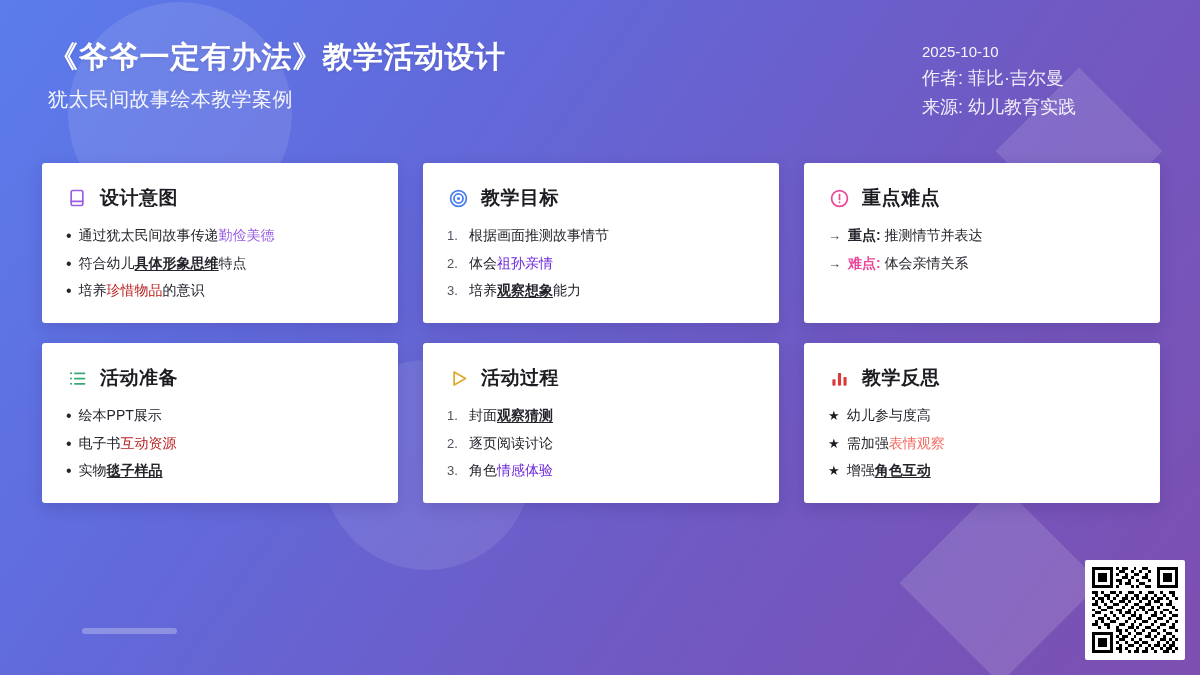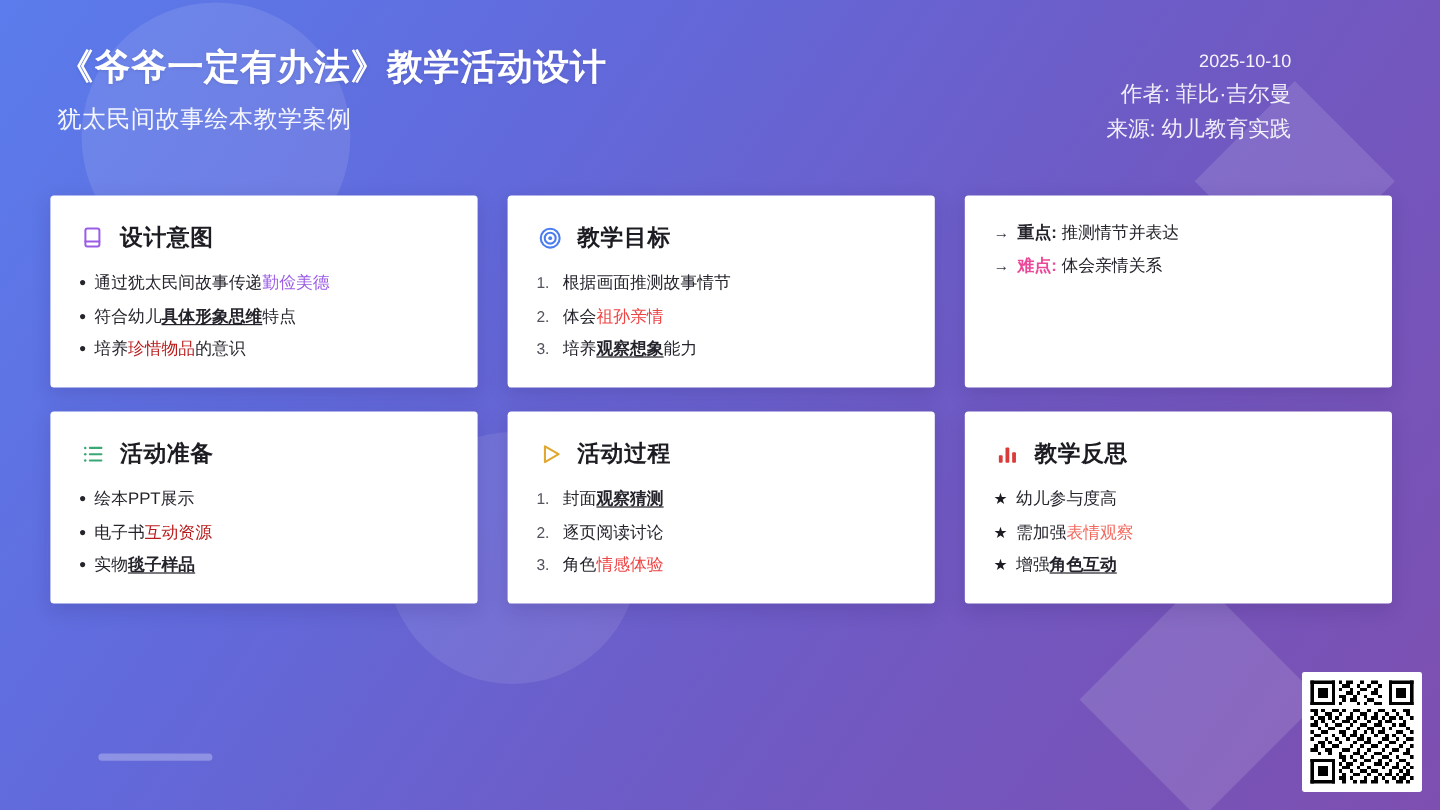--- a/index.html
+++ b/index.html
@@ -58,21 +58,21 @@
     font-size: 30px; font-weight: 700; color: #ffffff;
     letter-spacing: 0.5px; line-height: 1.25;
     text-shadow: 0 1px 3px rgba(0,0,0,0.10);
   }
   .slide-subtitle {
     margin-top: 10px;
     font-size: 20px; font-weight: 400; color: rgba(255,255,255,0.93);
     letter-spacing: 0.4px;
   }
   .meta-block {
-    text-align: right; padding-top: 10px;
+    padding-top: 10px;
     color: rgba(255,255,255,0.94);
     line-height: 1.6;
   }
   .meta-date { font-size: 15px; }
   .meta-line { font-size: 18px; color: rgba(255,255,255,0.90); }
 
   
   .grid {
     position: absolute;
     left: 42px; top: 163px;
@@ -110,21 +110,21 @@
   }
   .marker { flex: 0 0 auto; color: #24242c; font-size: 13px; }
   .marker.num { color: #53535e; min-width: 15px; }
   .marker.arrow { color: #3a3a44; font-size: 13px; }
   .marker.star { color: #1b1b22; font-size: 13px; }
   .marker.dot { font-size: 16px; line-height: 1; position: relative; top: 1px; }
   .item-text { flex: 1 1 auto; }
 
   
   .em-purple { color: #9b5de5; }
-  .em-violet  { color: #ef4444; }
+  .em-violet  { color: #6d28d9; }
   .em-blue   { color: #b91c1c; }
   .em-pink   { color: #ec4899; font-weight: 700; }
   .em-red    { color: #f4685e; }
   .em-bold   { font-weight: 700; text-decoration: underline; text-underline-offset: 2px; }
   .lbl-bold  { font-weight: 700; text-align: center; }
 
   
   .qr-wrap {
     position: absolute; left: 1085px; top: 560px;
     width: 100px; height: 100px;
@@ -202,20 +202,30 @@
             <span class="marker num">2.</span>
             <span class="item-text"><span>体会</span><span class="em-violet">祖孙亲情</span></span>
           </div>
           <div class="item">
             <span class="marker num">3.</span>
             <span class="item-text"><span>培养</span><span class="em-bold">观察想象</span><span>能力</span></span>
           </div>
         </div>
       </div>
       <div class="card">
+        <div class="card-head">
+          <span class="icon">
+            <svg width="21" height="21" viewBox="0 0 24 24" fill="none" stroke="#ec4899" stroke-width="2" stroke-linecap="round">
+              <circle cx="12" cy="12" r="9"></circle>
+              <line x1="12" y1="7.5" x2="12" y2="13"></line>
+              <circle cx="12" cy="16.4" r="1.1" fill="#ec4899" stroke="none"></circle>
+            </svg>
+          </span>
+          <span class="card-title">重点难点</span>
+        </div>
         <div class="items">
           <div class="item">
             <span class="marker arrow">→</span>
             <span class="item-text"><span class="lbl-bold">重点:</span><span> 推测情节并表达</span></span>
           </div>
           <div class="item">
             <span class="marker arrow">→</span>
             <span class="item-text"><span class="em-pink">难点:</span><span> 体会亲情关系</span></span>
           </div>
         </div>

